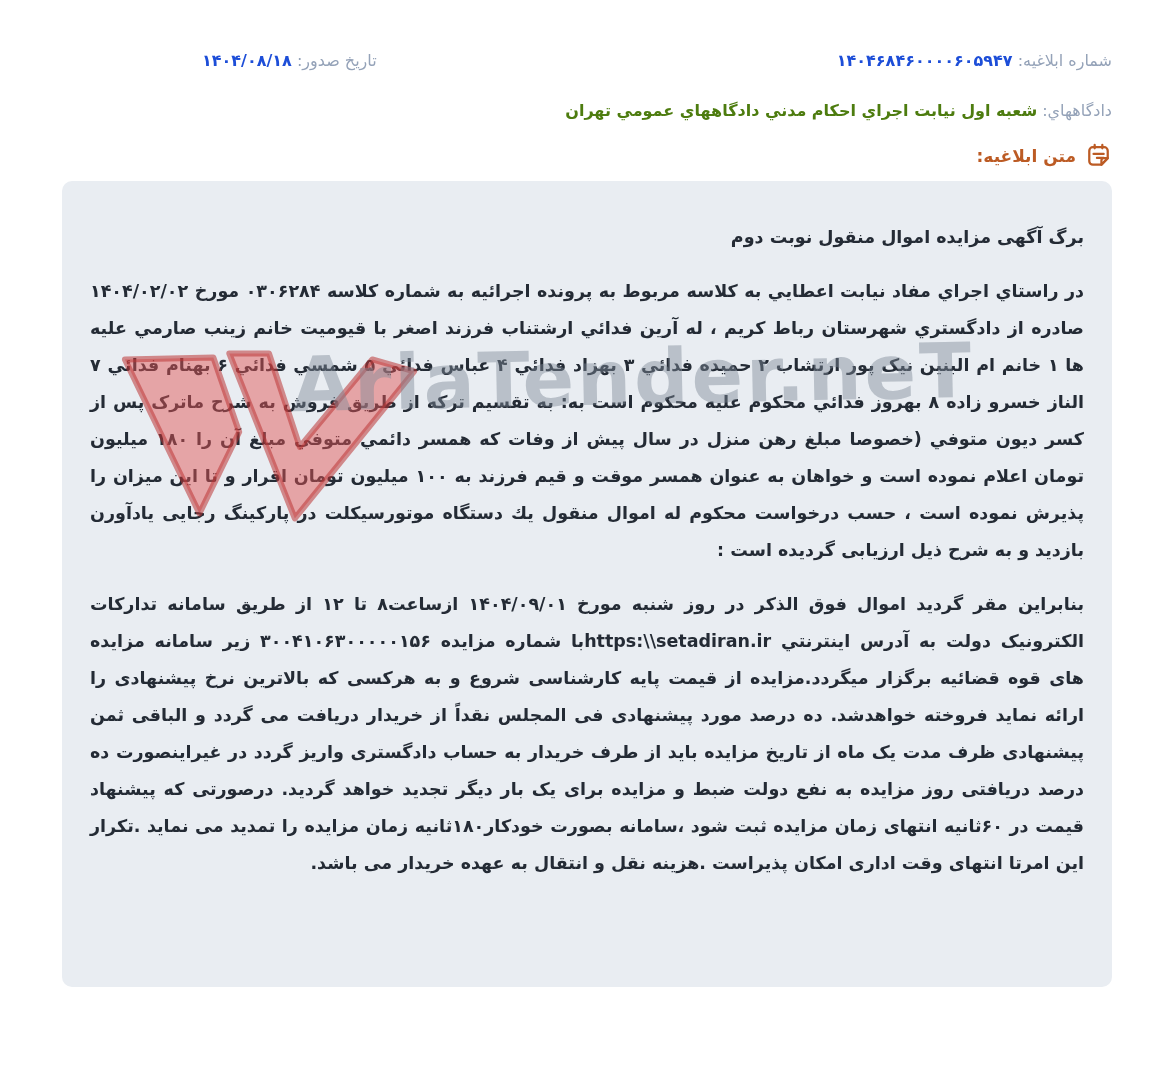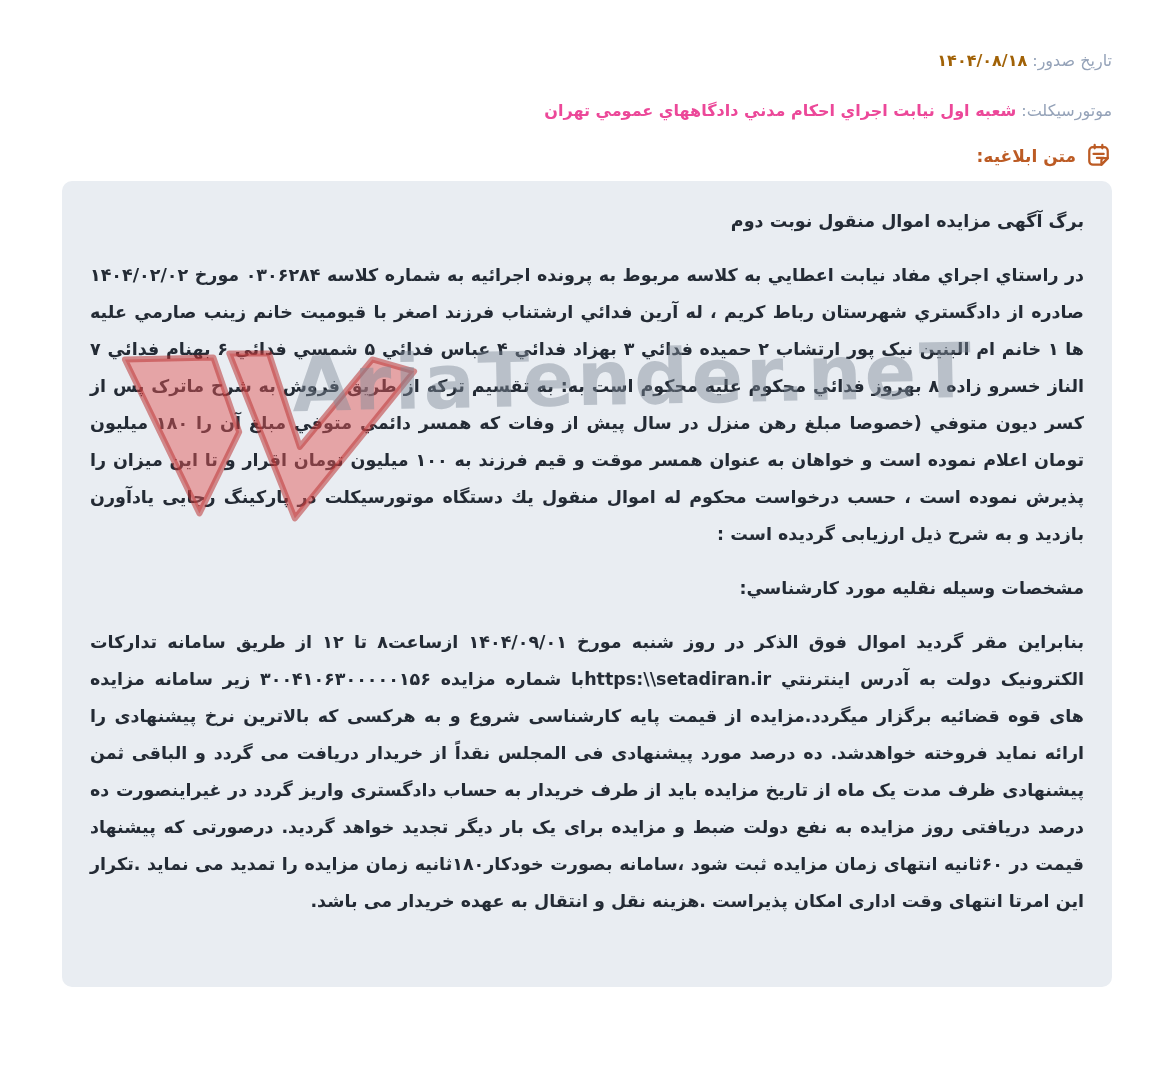--- a/index.html
+++ b/index.html
@@ -14,22 +14,22 @@
   .page{padding:48px 62px 0 62px;position:relative;}
 
   
   .meta-row1{
     display:flex;justify-content:space-between;align-items:baseline;
     padding-left:140px;margin-bottom:24px;
     font-size:16px;line-height:26px;
   }
   .meta-line{margin-bottom:15px;font-size:16px;line-height:26px;}
   .lbl{color:#94a2b8;font-weight:400;}
-  .val-num{color:#a16207;font-weight:700;}
-  .val-navy{color:#ec4899;font-weight:700;}
+  .val-num{color:#1d4ed8;font-weight:700;}
+  .val-navy{color:#4d7c0f;font-weight:700;}
 
   
   .section-head{
     display:flex;align-items:center;gap:9px;
     margin-top:18px;margin-bottom:12px;
     color:#bc5b24;font-weight:700;font-size:17px;
   }
   .section-head svg{flex:0 0 auto;}
 
   
@@ -40,21 +40,21 @@
     min-height:806px;
     padding:22px 28px 30px 28px;
     box-sizing:border-box;
     color:#242b35;
     font-size:17.5px;
     font-weight:700;
     line-height:37px;
     text-align:justify;
   }
   .notice-title{margin:0 0 17px 0;text-align:right;}
-  .notice-box p{margin:0 0 17px 0;}
+  .notice-box p{margin:16px 0 17px 0;}
   .notice-box p:last-child{margin-bottom:0;}
 
   
   .watermark{
     position:absolute;inset:0;
     pointer-events:none;user-select:none;
     direction:ltr;z-index:3;
   }
   .wm-logo{position:absolute;left:48px;top:148px;}
   .wm-text{
@@ -66,27 +66,31 @@
     font-family:"DejaVu Sans",sans-serif;
   }
 </style>
 </head>
 <body>
 
 <div class="page">
 
   <div class="meta-row1">
     <div>
+      <span class="lbl">شماره ابلاغیه:</span>
+      <span class="val-num">۱۴۰۴۶۸۴۶۰۰۰۰۶۰۵۹۴۷</span>
+    </div>
+    <div>
       <span class="lbl">تاریخ صدور:</span>
       <span class="val-num">۱۴۰۴/۰۸/۱۸</span>
     </div>
   </div>
 
   <div class="meta-line">
-    <span class="lbl">موتورسيكلت:</span>
+    <span class="lbl">دادگاههاي:</span>
     <span class="val-navy">شعبه اول نيابت اجراي احكام مدني دادگاههاي عمومي تهران</span>
   </div>
 
 
   <div class="section-head">
     <span style="display:inline-flex;">
       <svg width="27" height="27" viewBox="0 0 24 24" fill="none" stroke="#bc5b24" stroke-width="2" stroke-linecap="round" stroke-linejoin="round">
         <path d="M7,4.6 h10 a3.2,3.2 0 0 1 3.2,3.2 v6.6 l-5.6,5.8 h-7.6 a3.2,3.2 0 0 1 -3.2,-3.2 v-9.2 a3.2,3.2 0 0 1 3.2,-3.2 z"></path>
         <path d="M20.2,14.4 l-5.6,5.8 v-3.8 a2,2 0 0 1 2,-2 z"></path>
         <line x1="8.6" y1="2.6" x2="8.6" y2="5.6"></line>
@@ -94,21 +98,20 @@
         <line x1="7.6" y1="10.6" x2="16.6" y2="10.6"></line>
         <line x1="10.6" y1="14.2" x2="16.6" y2="14.2"></line>
       </svg>
     </span>
     <span>متن ابلاغیه:</span>
   </div>
 
   <div class="notice-box">
     <p class="notice-title">برگ آگهی مزایده اموال منقول نوبت دوم</p>
     <p>در راستاي اجراي مفاد نيابت اعطايي به كلاسه مربوط به پرونده اجرائيه به شماره كلاسه ۰۳۰۶۲۸۴    مورخ ۱۴۰۴/۰۲/۰۲    صادره از دادگستري شهرستان رباط كريم  ،  له آرين  فدائي  ارشتناب فرزند اصغر با قيوميت  خانم زينب صارمي  عليه ها ۱  خانم ام البنين نيک پور  ارتشاب ۲ حميده فدائي ۳ بهزاد فدائي ۴ عباس فدائي ۵ شمسي فدائي ۶ بهنام فدائي ۷ الناز خسرو زاده ۸ بهروز فدائي  محكوم عليه محكوم است به: به تقسيم تركه از طريق فروش به شرح ماترک پس از كسر ديون متوفي (خصوصا مبلغ رهن منزل در سال پيش از وفات كه همسر دائمي متوفي مبلغ آن را ۱۸۰ ميليون تومان اعلام نموده است و خواهان به عنوان همسر موقت و قيم فرزند به ۱۰۰ ميليون تومان اقرار و تا اين ميزان را پذيرش نموده است  ، حسب درخواست محكوم له اموال منقول  يك دستگاه موتورسيكلت در پاركينگ    رجايی يادآورن بازديد و  به شرح ذيل ارزيابی گرديده است :</p>
-    <p>مشخصات وسيله نقليه مورد كارشناسي:</p>
     <p>بنابراين  مقر گرديد اموال فوق الذكر  در  روز  شنبه  مورخ ۱۴۰۴/۰۹/۰۱    ازساعت۸ تا ۱۲ از طريق سامانه تداركات الكترونيک دولت به آدرس اينترنتي  https:\\setadiran.irبا شماره مزايده  ۳۰۰۴۱۰۶۳۰۰۰۰۰۱۵۶  زير سامانه مزايده های قوه قضائيه برگزار ميگردد.مزايده از قيمت پايه كارشناسی شروع و به هركسی كه بالاترين نرخ پيشنهادی را ارائه نمايد فروخته خواهدشد. ده درصد مورد پيشنهادی فی المجلس نقداً از خريدار دريافت می گردد و الباقی ثمن پيشنهادی ظرف مدت يک ماه از تاريخ مزايده بايد از طرف خريدار به حساب دادگستری واريز گردد در غيراينصورت ده درصد دريافتی روز مزايده به نفع دولت ضبط و مزايده برای يک بار ديگر تجديد خواهد گرديد. درصورتی كه پيشنهاد قيمت در ۶۰ثانيه انتهای زمان مزايده ثبت شود ،سامانه بصورت خودكار۱۸۰ثانيه زمان مزايده را تمديد می نمايد .تكرار اين امرتا انتهای وقت اداری امكان پذيراست .هزينه نقل و انتقال به عهده خريدار می باشد.</p>
 
     <div class="watermark">
       <span class="wm-logo">
         <svg width="318" height="200" viewBox="0 0 320 200">
           <g fill="rgba(226,84,84,0.48)" stroke="rgba(188,52,52,0.55)" stroke-width="6" stroke-linejoin="round">
             <path d="M15,30 L90,185 L130,103 L104,28 Z"></path>
             <path d="M120,24 L186,190 L306,42 L264,30 L191,118 L160,24 Z"></path>
           </g>
         </svg>

